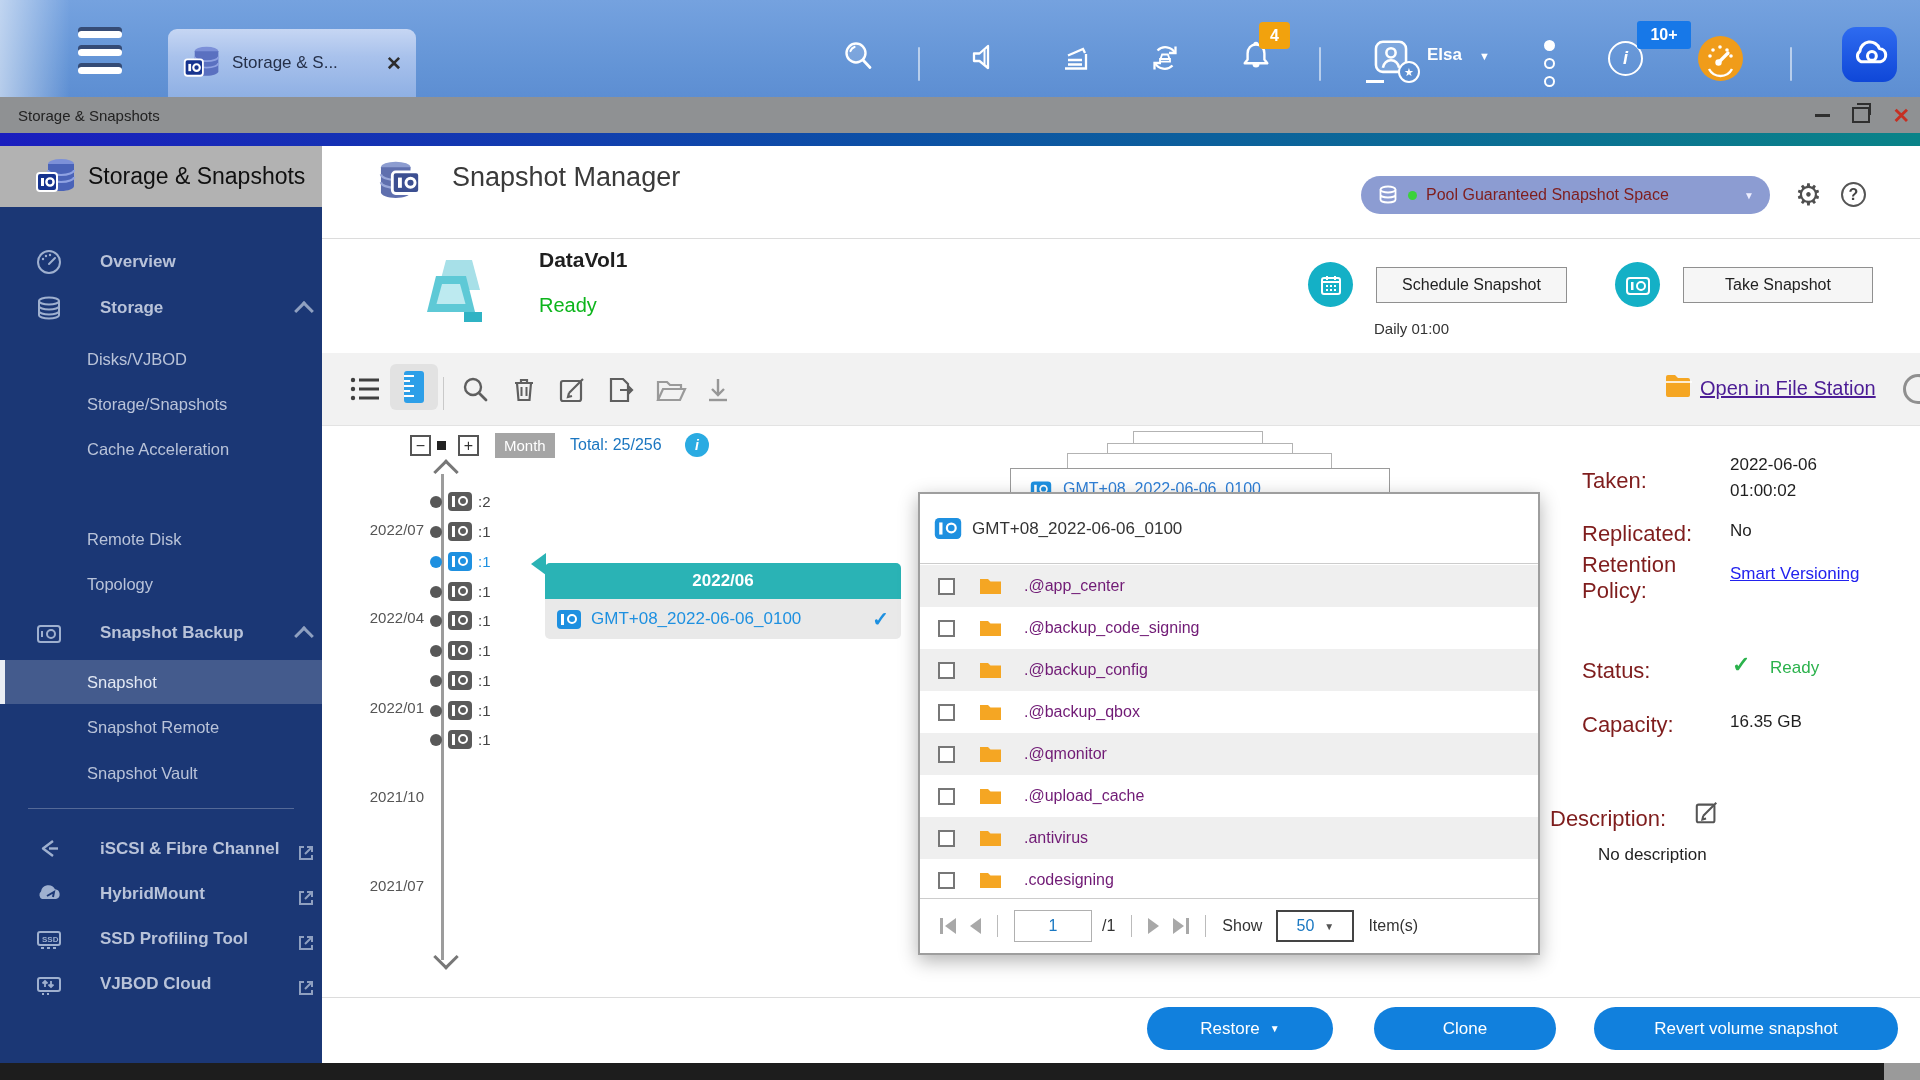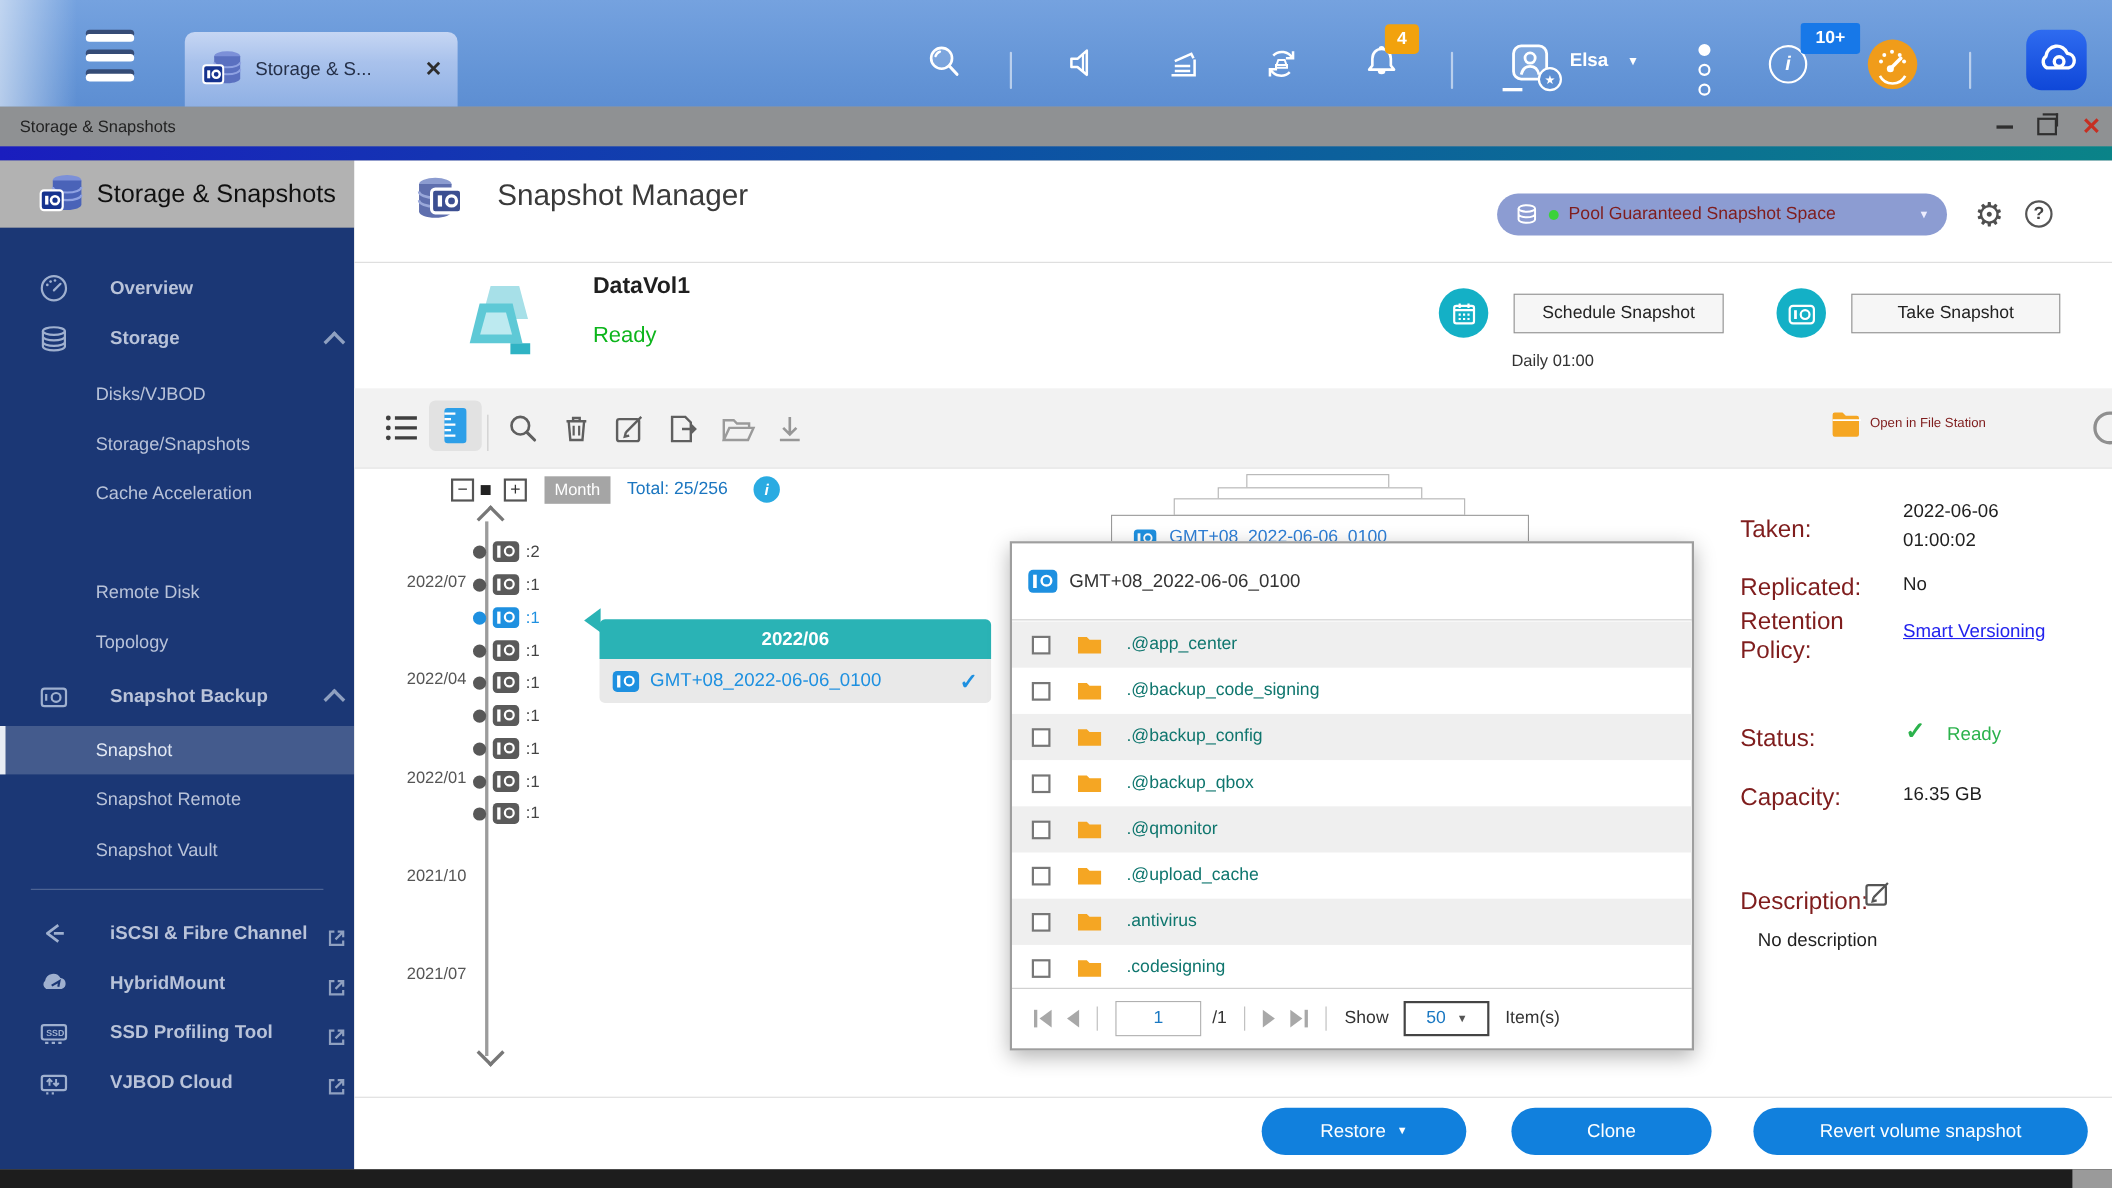--- a/index.html
+++ b/index.html
@@ -93,21 +93,21 @@
            display:flex;align-items:center;justify-content:center}
   .graybtn{height:36px;background:#f6f6f6;border:1px solid #909090;color:#222;font-size:16px;
            display:flex;align-items:center;justify-content:center;box-sizing:border-box}
   .sched-info{left:1374px;top:320px;font-size:15px;color:#333}
 
   .toolband{left:322px;top:353px;width:1598px;height:72px;background:#f2f2f2;border-bottom:1px solid #e3e3e3}
   .tool{position:absolute;top:376px}
   .tool-active{left:390px;top:364px;width:48px;height:46px;background:#e2e2e2;border-radius:6px;
                display:flex;align-items:center;justify-content:center}
   .tdiv{left:443px;top:377px;width:1px;height:33px;background:#c9c9c9}
-  .fslink{left:1700px;top:377px;font-size:12px;color:#7f1d1d;}
+  .fslink{left:1700px;top:377px;font-size:20px;color:#4c1d95;text-decoration:underline}
   .partial-circ{left:1903px;top:374px;width:30px;height:30px;border-radius:50%;border:3px solid #8f8f8f;box-sizing:border-box}
 
   
   .zbox{width:21px;height:21px;border:2px solid #555;box-sizing:border-box;color:#333;
         display:flex;align-items:center;justify-content:center;font-size:16px;background:#fff}
   .zsq{left:437px;top:441px;width:9px;height:9px;background:#222}
   .monthtag{left:495px;top:433px;height:25px;padding:0 9px;background:#a5a5a5;color:#fff;
             font-size:15px;display:flex;align-items:center}
   .totaltxt{left:570px;top:436px;font-size:16px;color:#1b76c0}
   .infodot{left:685px;top:433px;width:24px;height:24px;border-radius:50%;background:#2aabe2;color:#fff;
@@ -145,21 +145,21 @@
   
   .popup{left:918px;top:492px;width:622px;height:463px;background:#fff;border:2px solid #9e9e9e;
          box-shadow:0 6px 18px rgba(0,0,0,.3);box-sizing:border-box;z-index:10}
   .pop-head{position:absolute;left:0;top:0;width:100%;height:70px;display:flex;align-items:center;
             padding:0 16px;box-sizing:border-box;gap:12px;border-bottom:1px solid #ccc}
   .pop-head .ptitle{font-size:17px;color:#333}
   .p-row{position:absolute;left:0;width:100%;height:42px;display:flex;align-items:center;box-sizing:border-box}
   .p-row.alt{background:#efefef}
   .p-row .cb{width:17px;height:17px;border:2px solid #777;background:#fff;box-sizing:border-box;margin-left:18px}
   .p-row .fold{margin-left:24px}
-  .p-row .fname{margin-left:22px;font-size:16px;color:#0f766e}
+  .p-row .fname{margin-left:22px;font-size:16px;color:#701a75}
   .pop-foot{position:absolute;left:0;bottom:0;width:100%;height:55px;border-top:1px solid #ccc;
             display:flex;align-items:center;padding:0 20px;box-sizing:border-box}
   .tri{width:0;height:0;border-top:8px solid transparent;border-bottom:8px solid transparent}
   .tri.l{border-right:11px solid #a8a8a8}
   .tri.r{border-left:11px solid #a8a8a8}
   .pbar{width:3px;height:16px;background:#a8a8a8}
   .pgroup{display:flex;align-items:center;gap:2px}
   .fdiv{width:1px;height:22px;background:#bbb;margin:0 16px}
   .pageinput{width:78px;height:32px;border:1px solid #b0b0b0;display:flex;align-items:center;
              justify-content:center;font-size:16px;color:#1a78c2;background:#fff;box-sizing:border-box}
@@ -737,21 +737,21 @@
 <div class="dlabel" style="left:1582px;top:578px">Policy:</div>
 <div class="dlink" style="left:1730px;top:564px">Smart Versioning</div>
 
 <div class="dlabel" style="left:1582px;top:658px">Status:</div>
 <div class="dcheck" style="left:1732px;top:652px">✓</div>
 <div class="dgreen" style="left:1770px;top:658px">Ready</div>
 
 <div class="dlabel" style="left:1582px;top:712px">Capacity:</div>
 <div class="dvalue" style="left:1730px;top:712px">16.35 GB</div>
 
-<div class="dlabel" style="left:1582px;top:806px">Description:</div>
+<div class="dlabel" style="left:1550px;top:806px">Description:</div>
 <svg class="abs" style="left:1694px;top:800px" width="26" height="26" viewBox="0 0 28 28">
   <rect x="3" y="5" width="19" height="19" rx="2" fill="none" stroke="#555" stroke-width="2.2"></rect>
   <path d="M10 17L24 3M10 17l-1 4 4-1" fill="none" stroke="#555" stroke-width="2.2"></path>
 </svg>
 <div class="dvalue" style="left:1598px;top:845px">No description</div>
 
 <div class="abs hdiv" style="left:322px;top:997px;width:1598px"></div>
 <div class="actbtn" style="left:1147px;width:186px">
   <span>Restore</span>
   <span class="acaret">▼</span>

